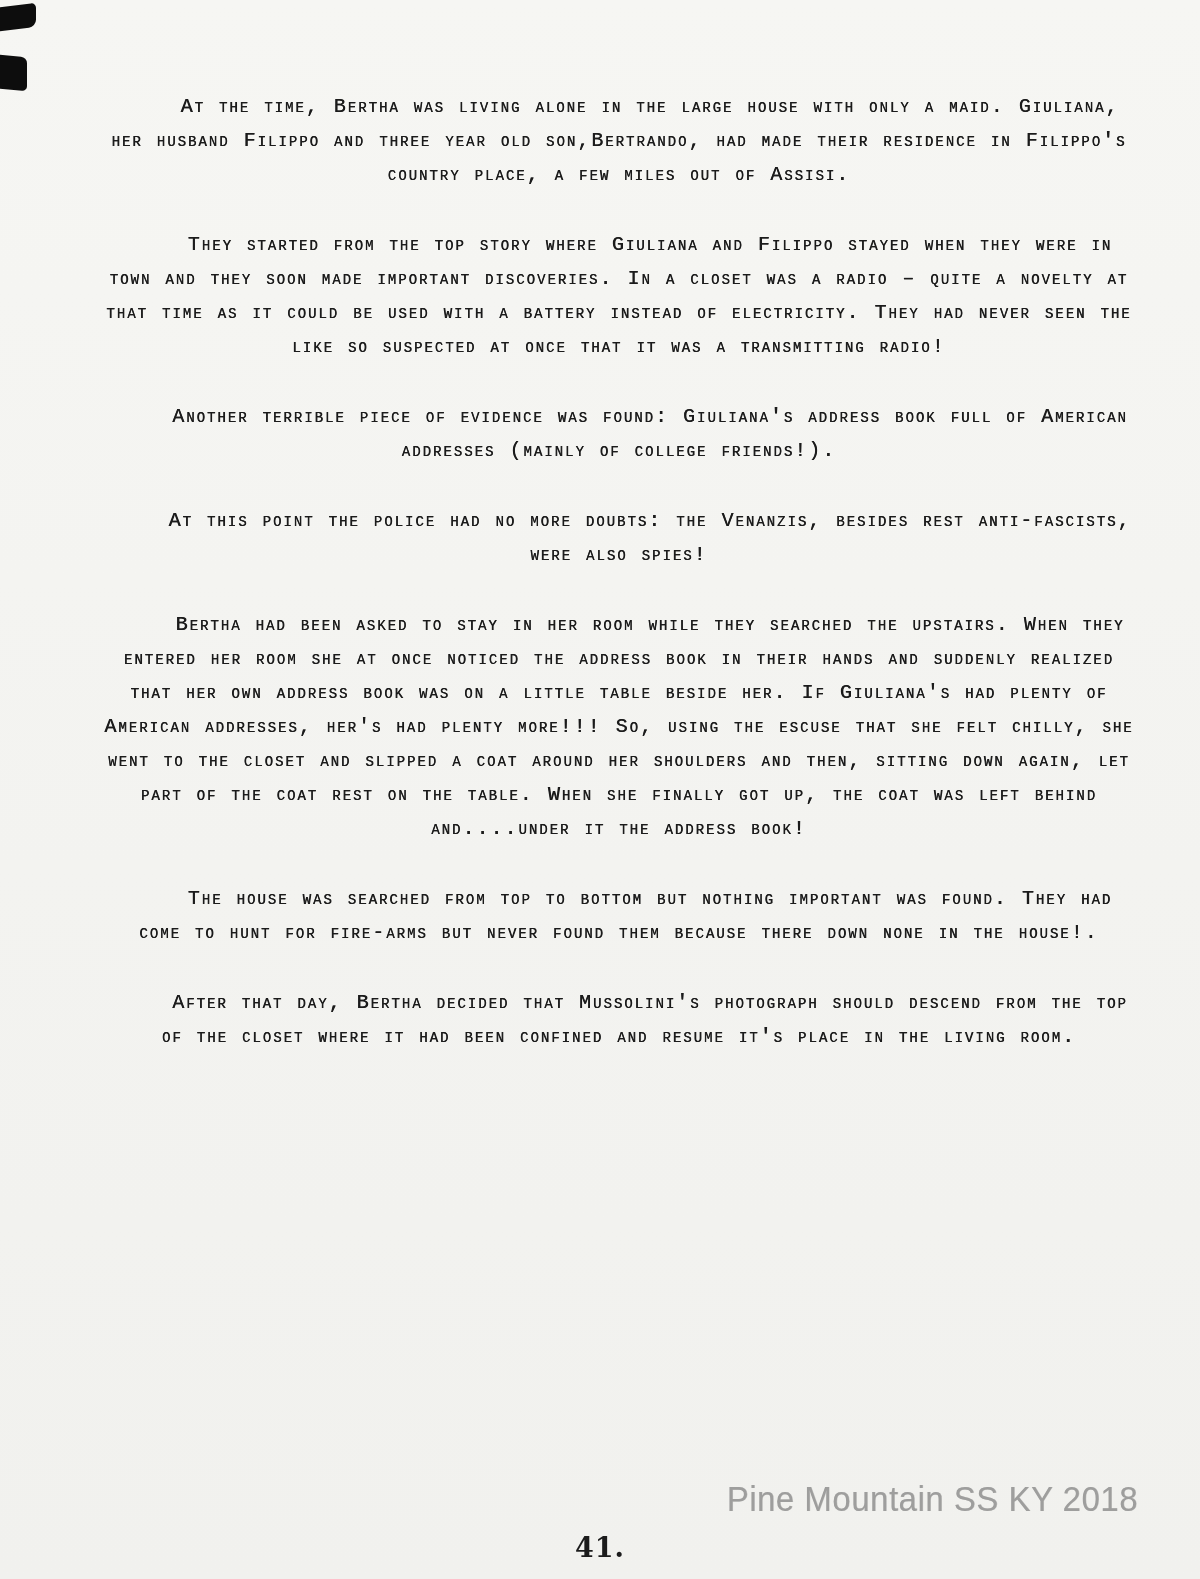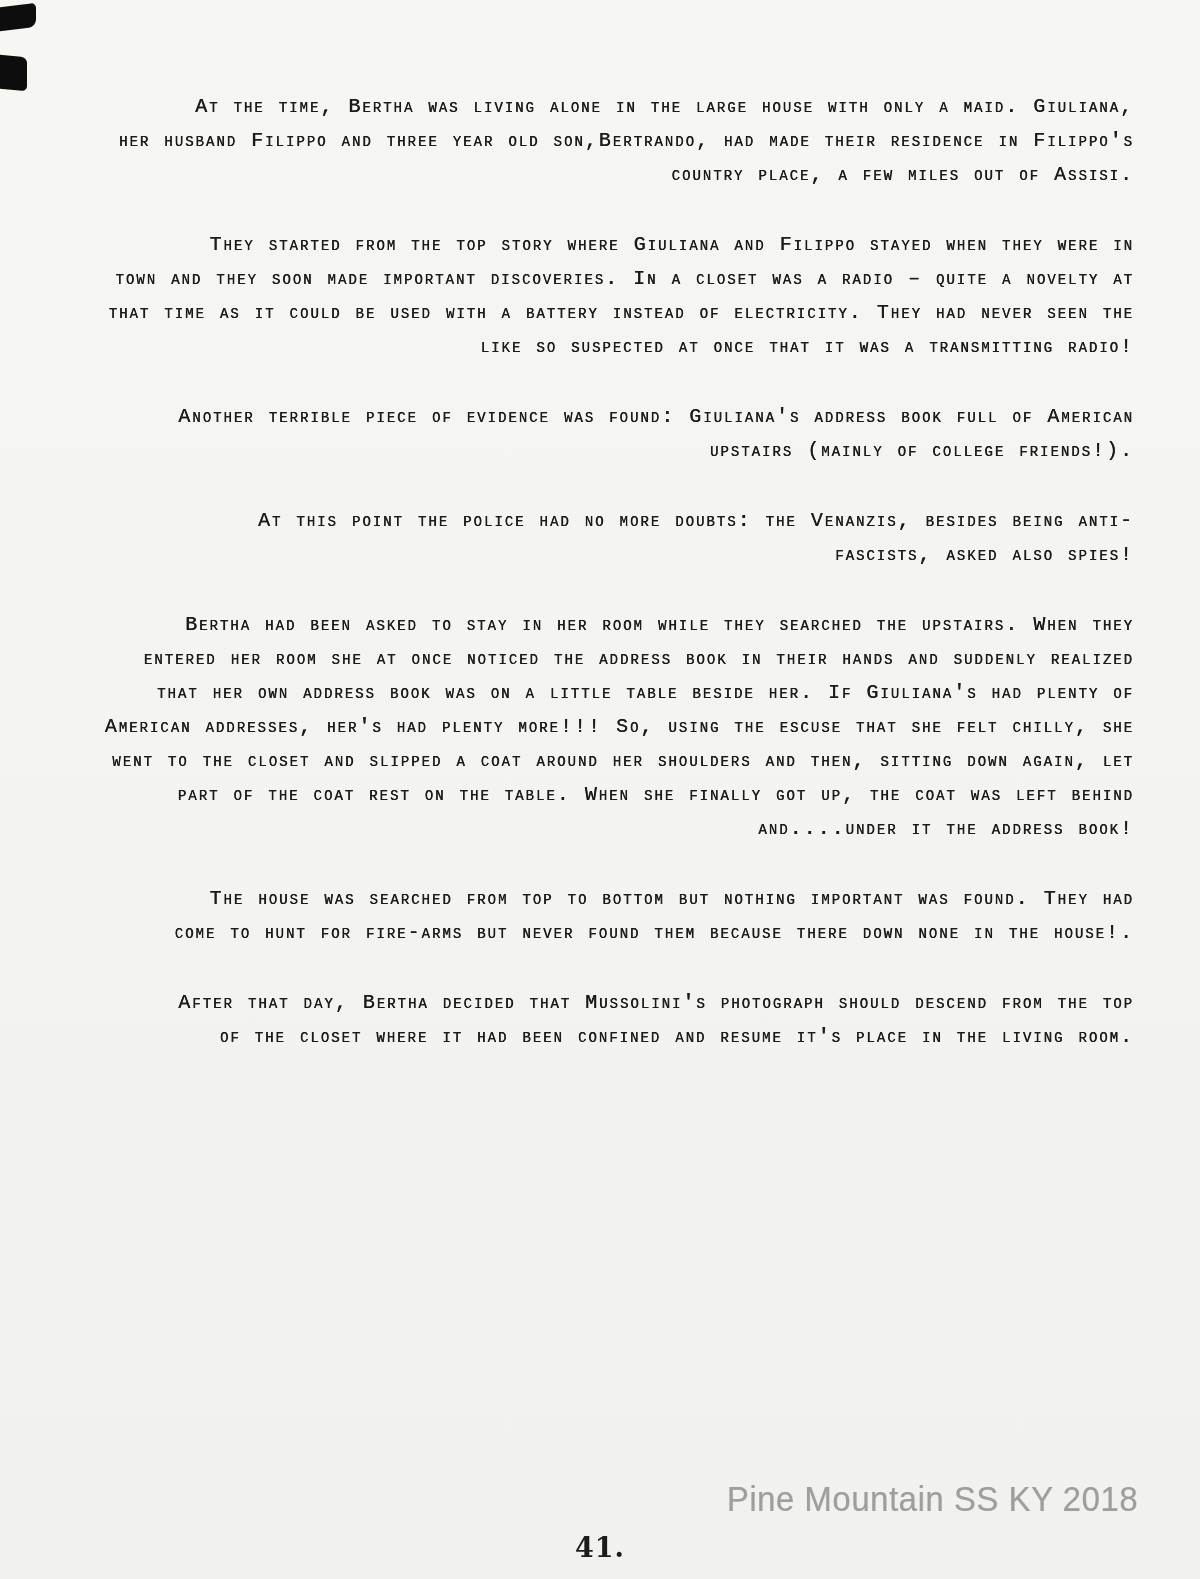--- a/index.html
+++ b/index.html
@@ -40,21 +40,21 @@
     position: absolute;
     top: 90px;
     left: 104px;
     width: 1030px;
     color: #1b1b1b;
     font-family: "Liberation Mono", "DejaVu Sans Mono", monospace;
     font-size: 20px;
     line-height: 34px;
     letter-spacing: 2px;
     font-variant: small-caps;
-    text-align: right;
+    text-align: center;
     text-shadow: 0.35px 0 0 currentColor;
   }
   .content p {
     margin: 0 0 36px 0;
     text-indent: 62px;
   }
   .watermark {
     position: absolute;
     top: 1480px;
     right: 62px;
@@ -84,22 +84,22 @@
 <body>
 
 <div class="page">
 
   <div class="scan-mark mark-1"></div>
   <div class="scan-mark mark-2"></div>
 
   <div class="content">
     <p>At the time, Bertha was living alone in the large house with only a maid. Giuliana, her husband Filippo and three year old son,Bertrando, had made their residence in Filippo's country place, a few miles out of Assisi.</p>
     <p>They started from the top story where Giuliana and Filippo stayed when they were in town and they soon made important discoveries.  In a closet was a radio – quite a novelty at that time as it could be used with a battery instead of electricity.  They had never seen the like so suspected at once that it was a transmitting radio!</p>
-    <p>Another terrible piece of evidence was found: Giuliana's address book full of American upstairs (mainly of college friends!).</p>
-    <p>At this point the police had no more doubts: the Venanzis, besides being anti-fascists, asked also spies!</p>
+    <p>Another terrible piece of evidence was found: Giuliana's address book full of American addresses (mainly of college friends!).</p>
+    <p>At this point the police had no more doubts: the Venanzis, besides rest anti-fascists, were also spies!</p>
     <p>Bertha had been asked to stay in her room while they searched the upstairs.  When they entered her room she at once noticed the address book in their hands and suddenly realized that her own address book was on a little table beside her.  If Giuliana's had plenty of American addresses, her's had plenty more!!!  So, using the escuse that she felt chilly, she went to the closet and slipped a coat around her shoulders and then, sitting down again, let part of the coat rest on the table.  When she finally got up, the coat was left behind and....under it the address book!</p>
     <p>The house was searched from top to bottom but nothing important was found. They had come to hunt for fire-arms but never found them because there down none in the house!.</p>
     <p>After that day, Bertha decided that Mussolini's photograph should descend from the top of the closet where it had been confined and resume it's place in the living room.</p>
   </div>
 
   <div class="watermark">Pine Mountain SS KY 2018</div>
 
   <div class="page-number">41.</div>
 
 </div>

